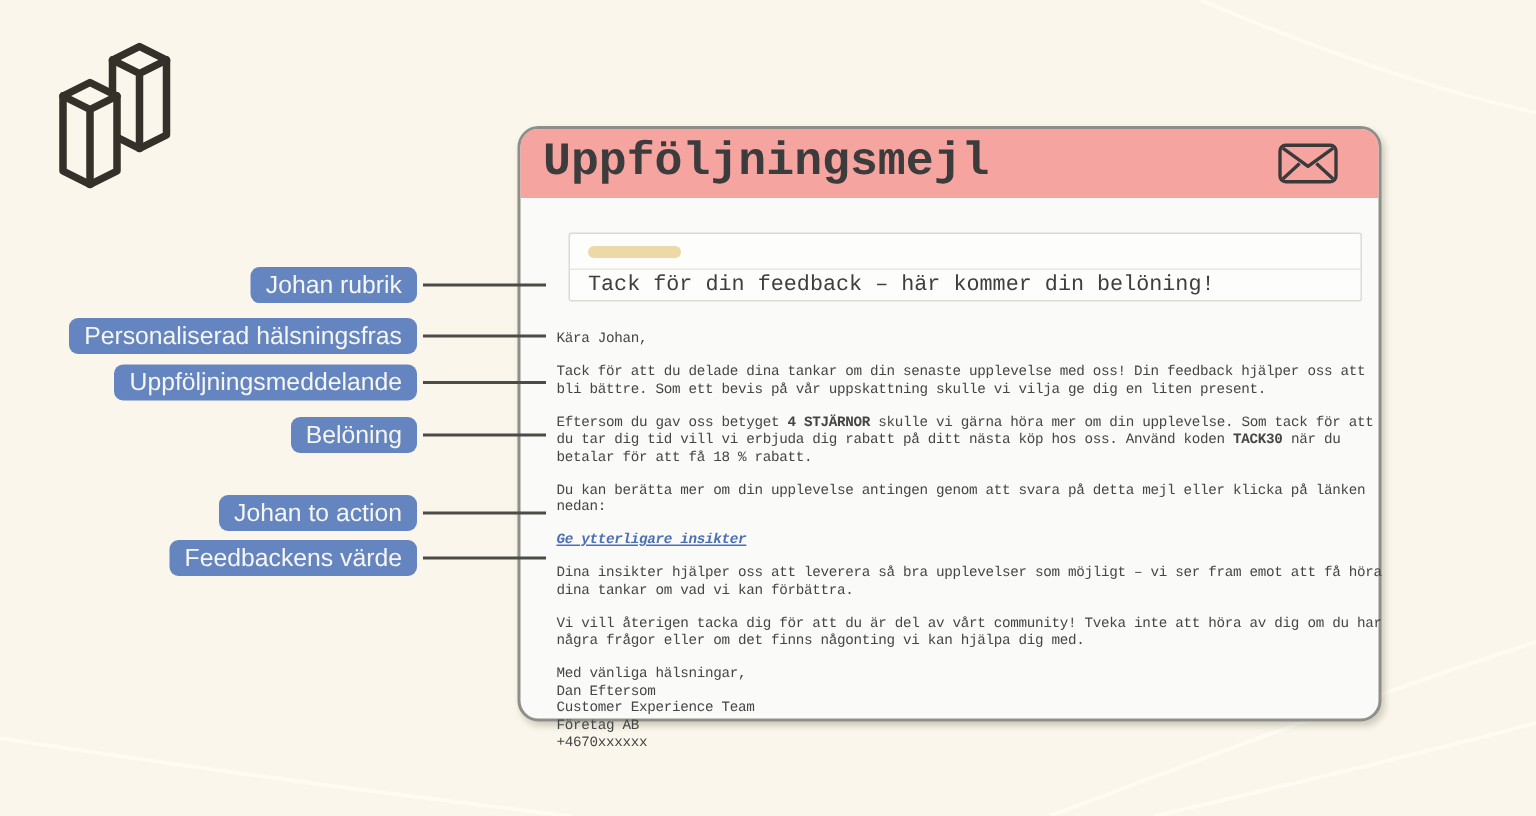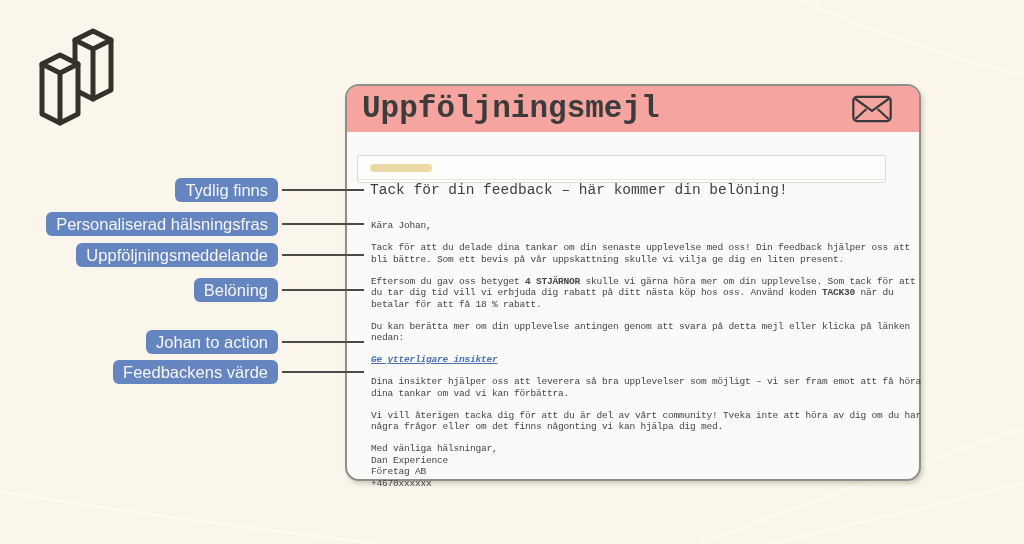--- a/index.html
+++ b/index.html
@@ -16,21 +16,21 @@
 
   
   .panel{position:absolute;left:345px;top:84px;width:576px;height:397px;background:var(--card);
          border:2px solid var(--border-gray);border-radius:14px;
          box-shadow:2px 3px 4px rgba(130,125,110,.35);font-family:Liberation Mono, monospace;}
   .panel-header{height:46px;background:var(--pink);border-radius:12px 12px 0 0;
                 display:flex;align-items:center;padding:0 26px 0 15px;}
   .panel-title{font-size:31px;font-weight:bold;color:var(--title);margin:0;line-height:44px;white-space:nowrap;}
   .envelope{margin-left:auto;flex:none;}
 
-  .subject-card{position:absolute;left:10px;top:69px;width:529px;height:28px;background:#fdfdfb;
+  .subject-card{position:absolute;left:32px;top:69px;width:529px;height:46px;background:#fdfdfb;
                 border:1px solid #dcdad5;border-radius:2px;}
   .sender-row{height:24px;border-bottom:1px solid #e9e7e2;display:flex;align-items:center;}
   .pill{width:62px;height:8px;background:var(--pill);border-radius:4px;margin-left:12px;}
   .subject-row{height:20px;display:flex;align-items:center;padding-left:12px;
                font-size:14.5px;color:#3e3e3e;white-space:nowrap;}
 
   .email-body{position:absolute;left:24px;top:134px;width:552px;font-size:9.5px;line-height:11.5px;
               letter-spacing:-0.2px;color:var(--text);}
   .email-body p{margin:0 0 10.5px 0;}
   .email-link{color:var(--link-blue);font-weight:bold;font-style:italic;text-decoration:underline;}
@@ -95,30 +95,31 @@
       <div class="email-body">
         <p>Kära Johan,</p>
         <p>Tack för att du delade dina tankar om din senaste upplevelse med oss! Din feedback hjälper oss att bli bättre. Som ett bevis på vår uppskattning skulle vi vilja ge dig en liten present.</p>
         <p><span>Eftersom du gav oss betyget </span><b>4 STJÄRNOR</b><span> skulle vi gärna höra mer om din upplevelse. Som tack för att du tar dig tid vill vi erbjuda dig rabatt på ditt nästa köp hos oss. Använd koden </span><b>TACK30</b><span> när du betalar för att få 18 % rabatt.</span></p>
         <p>Du kan berätta mer om din upplevelse antingen genom att svara på detta mejl eller klicka på länken nedan:</p>
         <p><a class="email-link" href="#">Ge ytterligare insikter</a></p>
         <p>Dina insikter hjälper oss att leverera så bra upplevelser som möjligt – vi ser fram emot att få höra dina tankar om vad vi kan förbättra.</p>
         <p>Vi vill återigen tacka dig för att du är del av vårt community! Tveka inte att höra av dig om du har några frågor eller om det finns någonting vi kan hjälpa dig med.</p>
         <div class="signature">
           <div>Med vänliga hälsningar,</div>
-          <div>Dan Experience</div>
+          <div>Dan Eftersom</div>
+          <div>Customer Experience Team</div>
           <div>Företag AB</div>
           <div>+4670xxxxxx</div>
         </div>
       </div>
     </div>
   </section>
 
   <div class="anno" style="top:178px">
-    <span class="tag">Tydlig finns</span>
+    <span class="tag">Johan rubrik</span>
     <span class="connector"></span>
   </div>
   <div class="anno" style="top:212px">
     <span class="tag">Personaliserad hälsningsfras</span>
     <span class="connector"></span>
   </div>
   <div class="anno" style="top:243px">
     <span class="tag">Uppföljningsmeddelande</span>
     <span class="connector"></span>
   </div>

